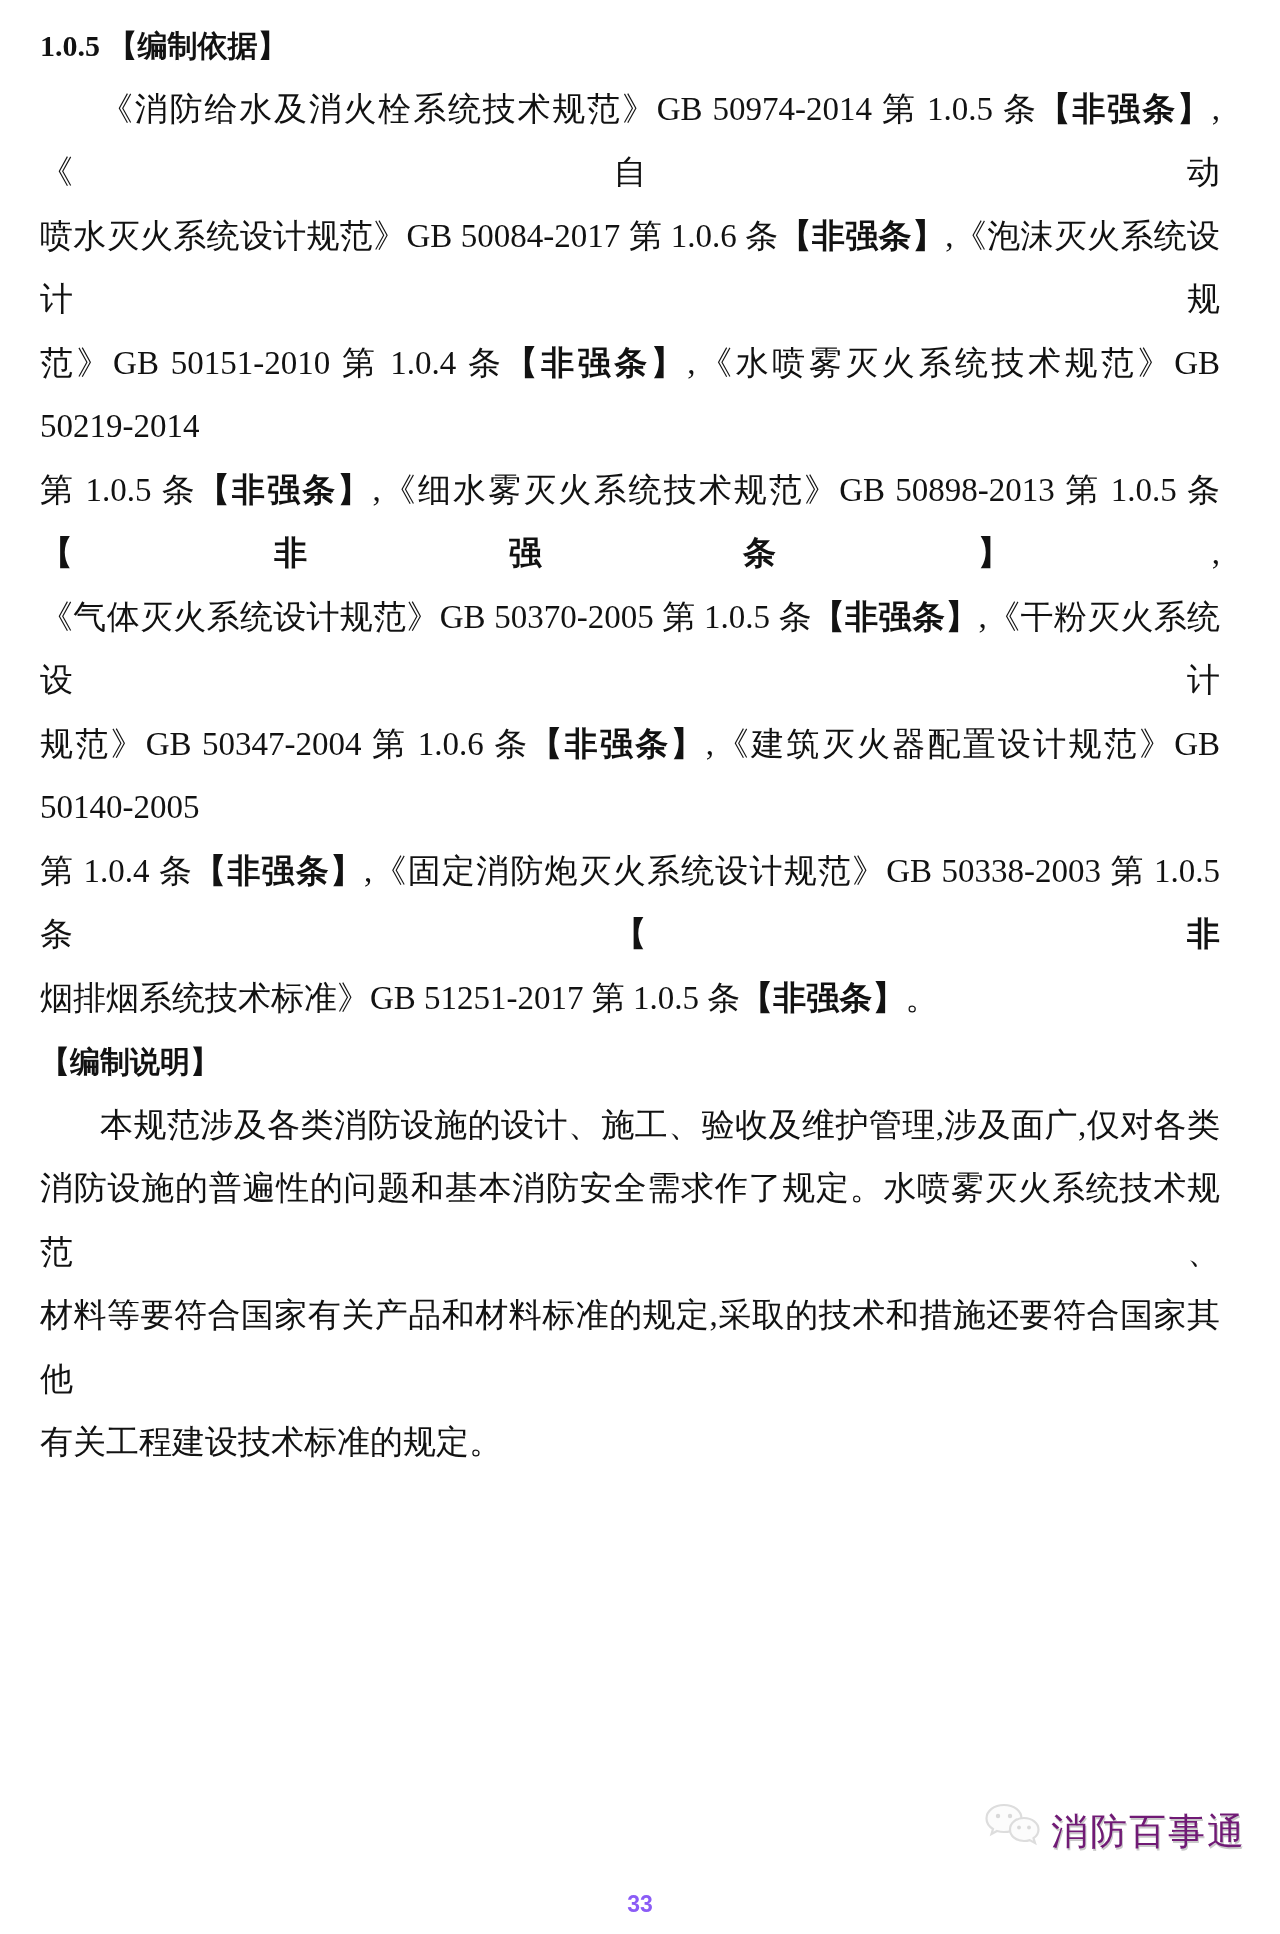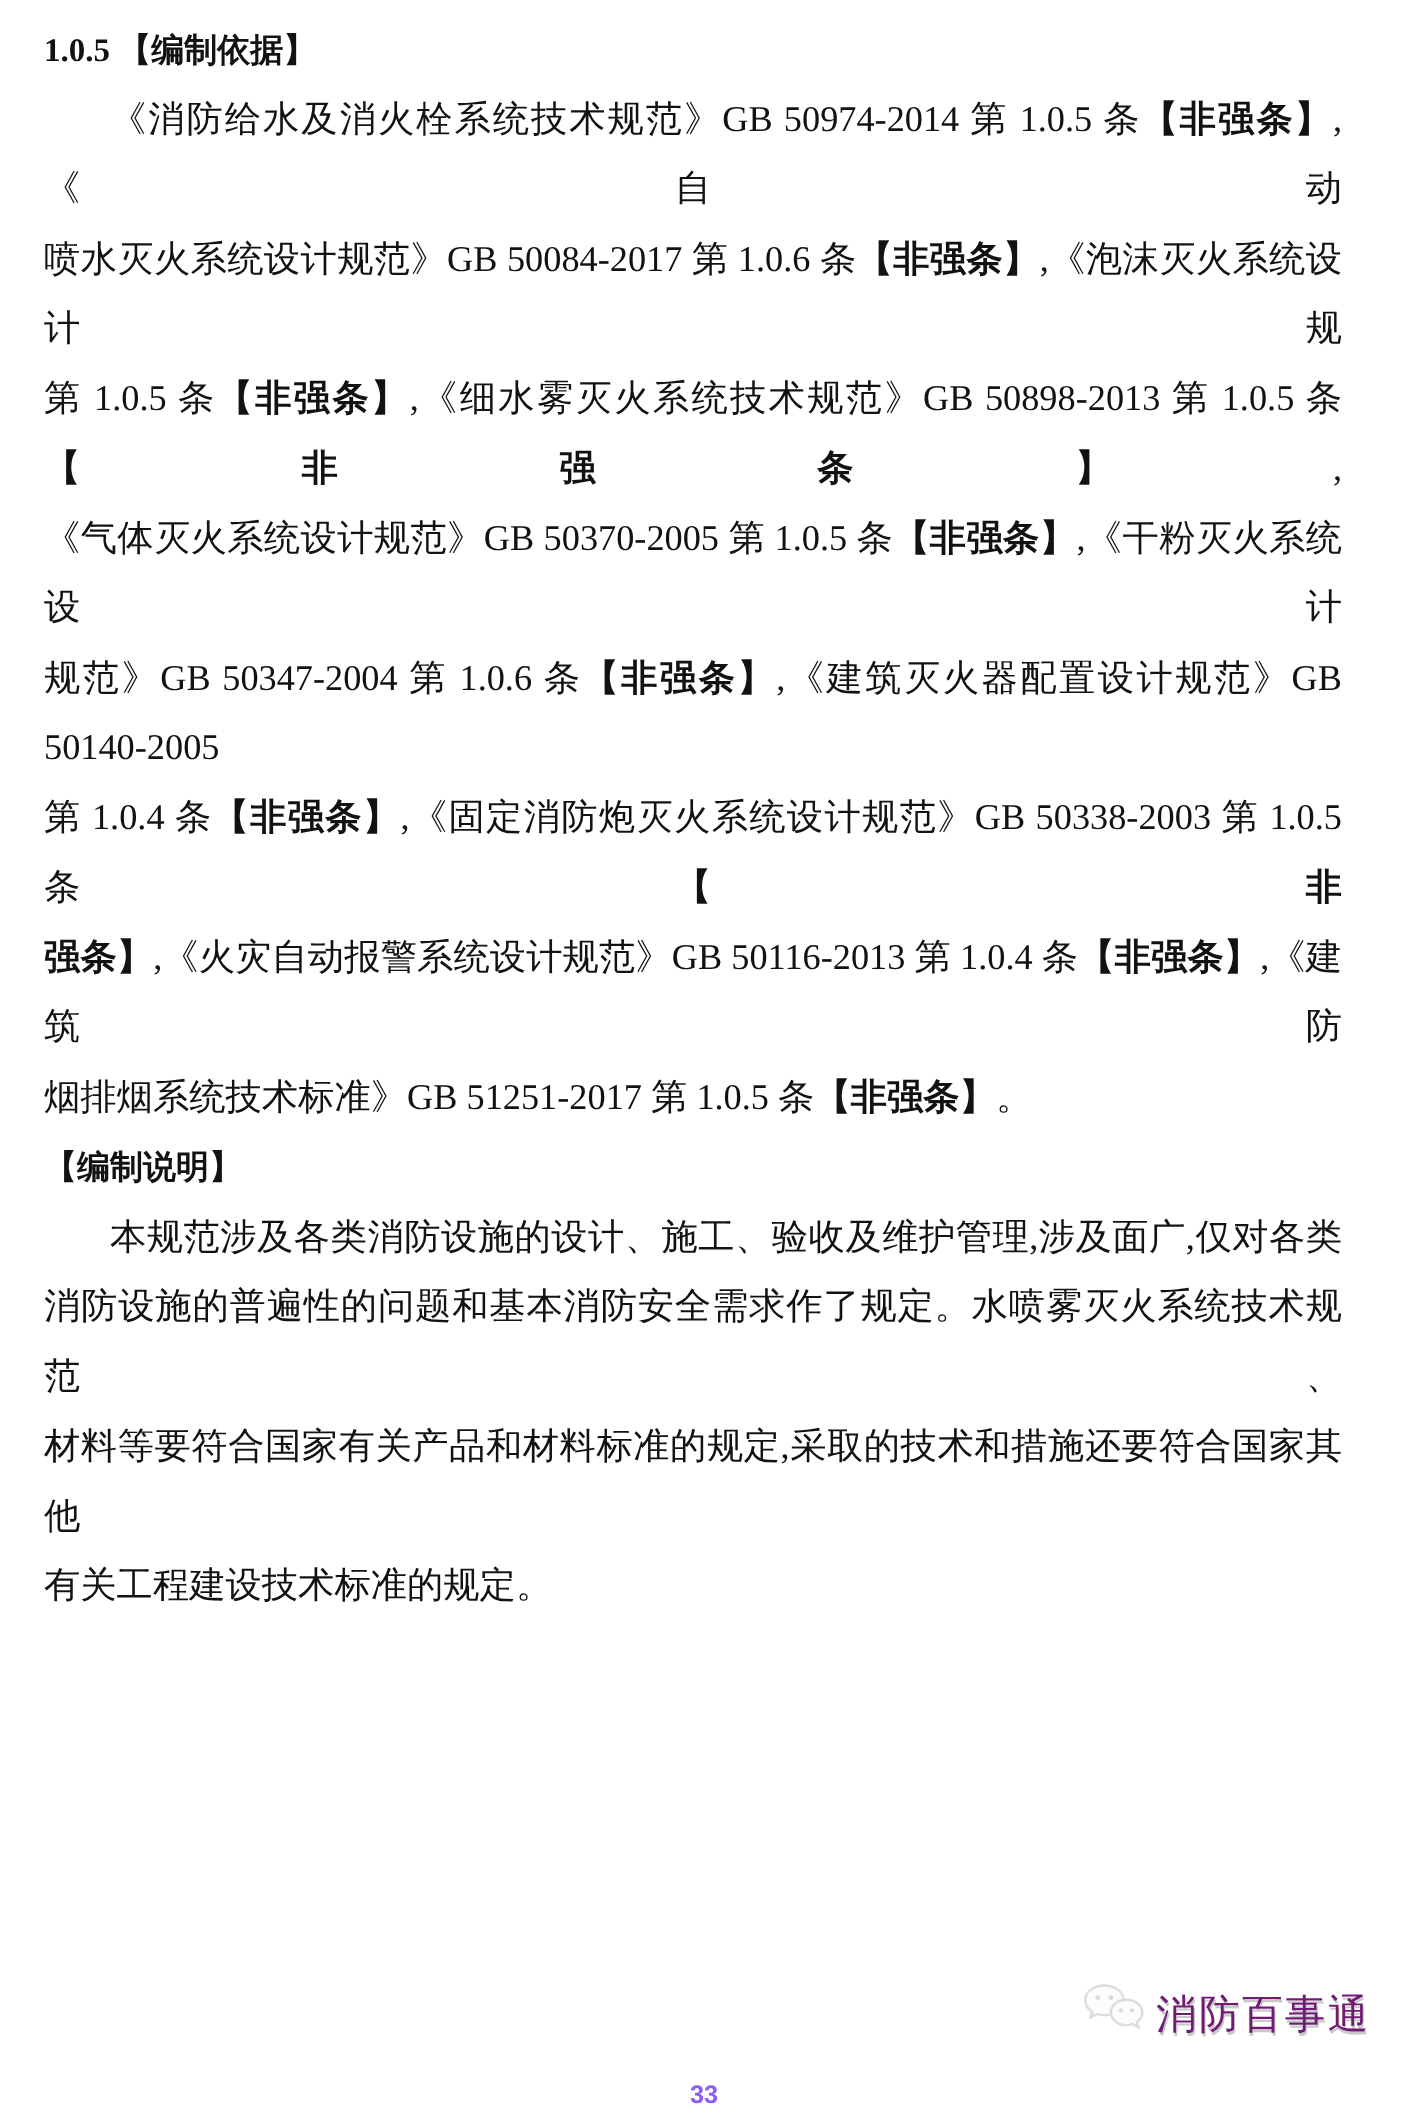--- a/index.html
+++ b/index.html
@@ -65,25 +65,25 @@
 </head>
 <body>
 
 <div class="page">
   <div class="content">
 
     <div class="heading">1.0.5 【编制依据】</div>
 
     <div class="line indent">《消防给水及消火栓系统技术规范》GB 50974-2014 第 1.0.5 条<b>【非强条】</b>,《自动</div>
     <div class="line">喷水灭火系统设计规范》GB 50084-2017 第 1.0.6 条<b>【非强条】</b>,《泡沫灭火系统设计规</div>
+    <div class="line">范》GB 50151-2010 第 1.0.4 条<b>【非强条】</b>,《水喷雾灭火系统技术规范》GB 50219-2014</div>
     <div class="line">第 1.0.5 条<b>【非强条】</b>,《细水雾灭火系统技术规范》GB 50898-2013 第 1.0.5 条<b>【非强条】</b>,</div>
     <div class="line">《气体灭火系统设计规范》GB 50370-2005 第 1.0.5 条<b>【非强条】</b>,《干粉灭火系统设计</div>
     <div class="line">规范》GB 50347-2004 第 1.0.6 条<b>【非强条】</b>,《建筑灭火器配置设计规范》GB 50140-2005</div>
     <div class="line">第 1.0.4 条<b>【非强条】</b>,《固定消防炮灭火系统设计规范》GB 50338-2003 第 1.0.5 条<b>【非</b></div>
-    <div class="line"><b>强条】</b>,《火灾自动报警系统设计规范》GB 50116-2013 第 1.0.4 条<b>【非强条】</b>,《建筑防</div>
     <div class="line para-end">烟排烟系统技术标准》GB 51251-2017 第 1.0.5 条<b>【非强条】</b>。</div>
 
     <div class="heading">【编制说明】</div>
 
     <div class="line indent">本规范涉及各类消防设施的设计、施工、验收及维护管理,涉及面广,仅对各类</div>
     <div class="line">消防设施的普遍性的问题和基本消防安全需求作了规定。水喷雾灭火系统技术规范、</div>
     <div class="line">材料等要符合国家有关产品和材料标准的规定,采取的技术和措施还要符合国家其他</div>
     <div class="line para-end">有关工程建设技术标准的规定。</div>
 
   </div>

